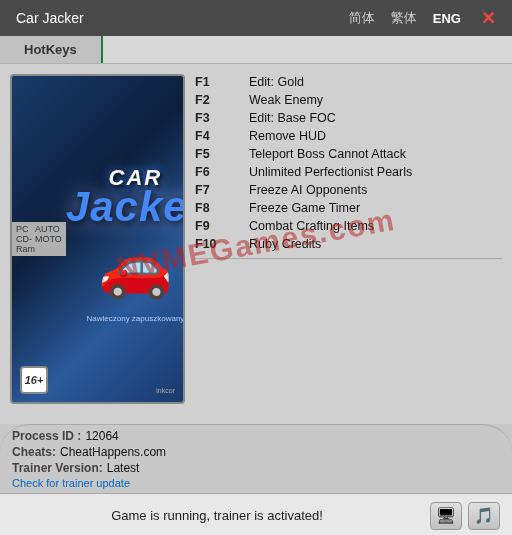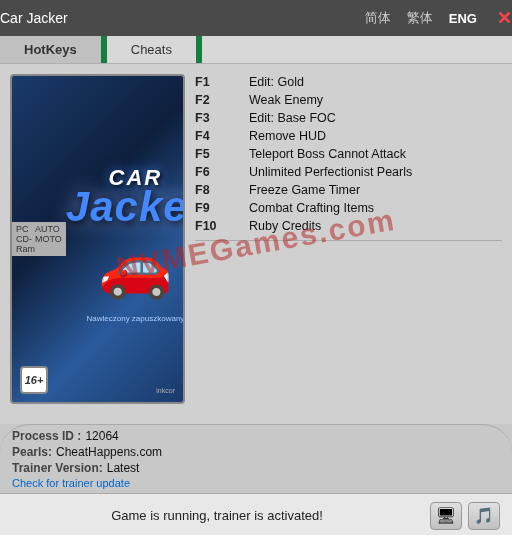--- a/index.html
+++ b/index.html
@@ -11,21 +11,21 @@
       font-size: 13px;
       overflow: hidden;
     }
 
     
     .title-bar {
       display: flex;
       align-items: center;
       background: #4a4a4a;
       height: 36px;
-      padding: 0 0;
+      padding: 0 16px;
     }
     .title-bar-text {
       color: #ffffff;
       font-size: 14px;
       flex: 1;
     }
     .lang-buttons {
       display: flex;
       gap: 8px;
       align-items: center;
@@ -56,21 +56,21 @@
     .tab-bar {
       display: flex;
       background: #d8d8d8;
       border-bottom: 1px solid #b0b0b0;
     }
     .tab {
       padding: 6px 24px;
       font-size: 13px;
       color: #333;
       cursor: pointer;
-      border-right: 6px solid #15803d;
+      border-right: 2px solid #15803d;
     }
     .tab.active {
       background: #c0c0c0;
       font-weight: bold;
     }
 
     
     .main-content {
       display: flex;
       background: #d0d0d0;
@@ -259,21 +259,20 @@
   <div class="lang-buttons">
     <button class="lang-btn">简体</button>
     <button class="lang-btn">繁体</button>
     <button class="lang-btn active">ENG</button>
     <button class="close-btn">✕</button>
   </div>
 </div>
 
 <div class="tab-bar">
   <div class="tab active">HotKeys</div>
-  <div class="tab">Cheats</div>
 </div>
 
 <div class="main-content main-wrapper">
 
   <div class="nvme-watermark">NVMEGames.com</div>
 
   <div class="game-cover">
     <div class="cover-top-bar">
       <span>PC CD-Ram</span>
       <span>AUTO MOTO</span>
@@ -307,20 +306,24 @@
     </div>
     <div class="hotkey-item">
       <span class="hotkey-key">F5</span>
       <span class="hotkey-desc">Teleport Boss Cannot Attack</span>
     </div>
     <div class="hotkey-item">
       <span class="hotkey-key">F6</span>
       <span class="hotkey-desc">Unlimited Perfectionist Pearls</span>
     </div>
     <div class="hotkey-item">
+      <span class="hotkey-key">F7</span>
+      <span class="hotkey-desc">Freeze AI Opponents</span>
+    </div>
+    <div class="hotkey-item">
       <span class="hotkey-key">F8</span>
       <span class="hotkey-desc">Freeze Game Timer</span>
     </div>
     <div class="hotkey-item">
       <span class="hotkey-key">F9</span>
       <span class="hotkey-desc">Combat Crafting Items</span>
     </div>
     <div class="hotkey-item">
       <span class="hotkey-key">F10</span>
       <span class="hotkey-desc">Ruby Credits</span>
@@ -328,21 +331,21 @@
     <hr class="hotkey-divider">
   </div>
 </div>
 
 <div class="info-bar">
   <div class="info-row">
     <span class="info-label">Process ID :</span>
     <span class="info-value">12064</span>
   </div>
   <div class="info-row">
-    <span class="info-label">Pearls:</span>
+    <span class="info-label">Cheats:</span>
     <span class="info-value">CheatHappens.com</span>
   </div>
   <div class="info-row">
     <span class="info-label">Trainer Version:</span>
     <span class="info-value">Latest</span>
   </div>
   <div class="info-row">
     <a class="info-link">Check for trainer update</a>
   </div>
 </div>

